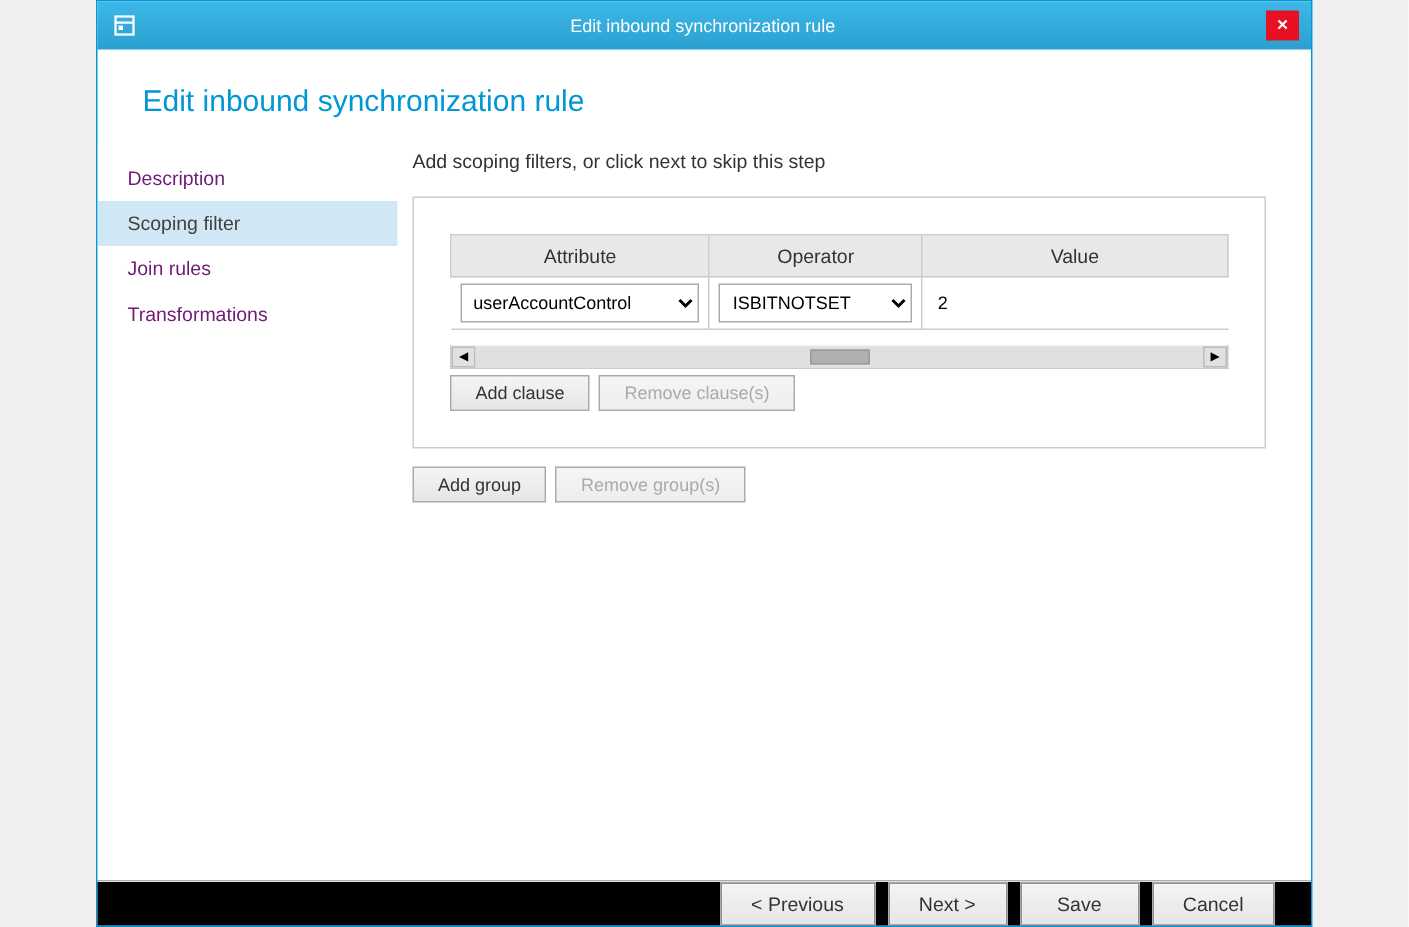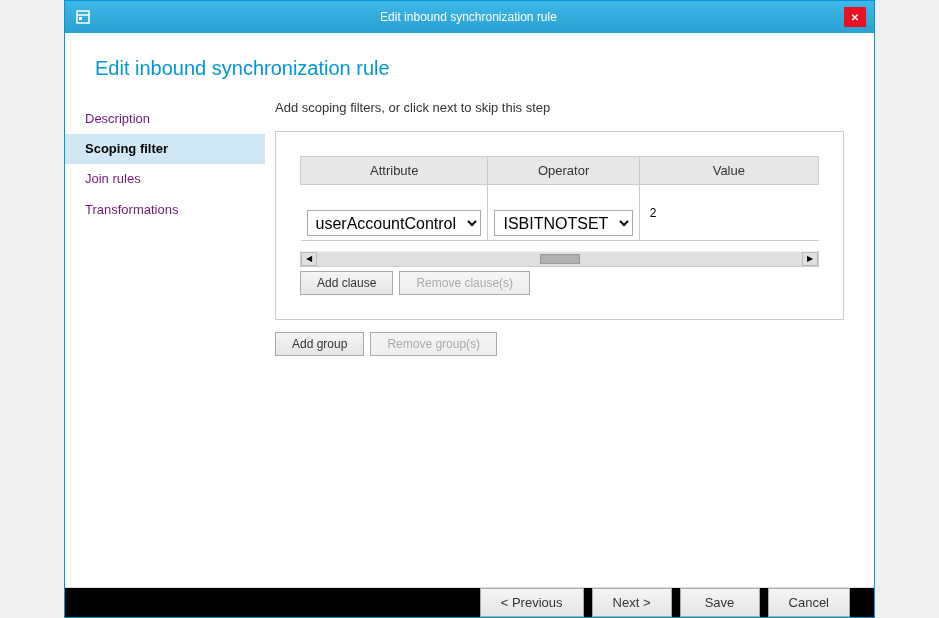--- a/index.html
+++ b/index.html
@@ -91,22 +91,22 @@
     }
     .nav-item {
       padding: 6px 20px;
       cursor: pointer;
       color: #701a75;
       font-size: 13px;
       line-height: 1.4;
     }
     .nav-item.active {
       background: #d0e8f5;
-      color: #000000;
-      font-weight: bold;
+      color: #404040;
+      font-weight: normal;
     }
     .right-panel {
       flex: 1;
       padding: 0 30px 0 10px;
       overflow-y: auto;
     }
     .step-description {
       font-size: 13px;
       color: #333;
       margin-bottom: 16px;
@@ -141,24 +141,23 @@
       border-right: none;
     }
     .filter-table td:first-child {
       border-left: none;
     }
     .filter-select {
       width: 100%;
       padding: 3px 4px;
       border: 1px solid #aaa;
       background: white;
-      font-size: 16px;
+      font-size: 12px;
       height: 26px;
       appearance: auto;
-      margin-top: 21px;
     }
     .filter-value-input {
       width: 100%;
       border: none;
       outline: none;
       font-size: 12px;
       padding: 2px 4px;
       background: transparent;
     }
     .scroll-arrow {

